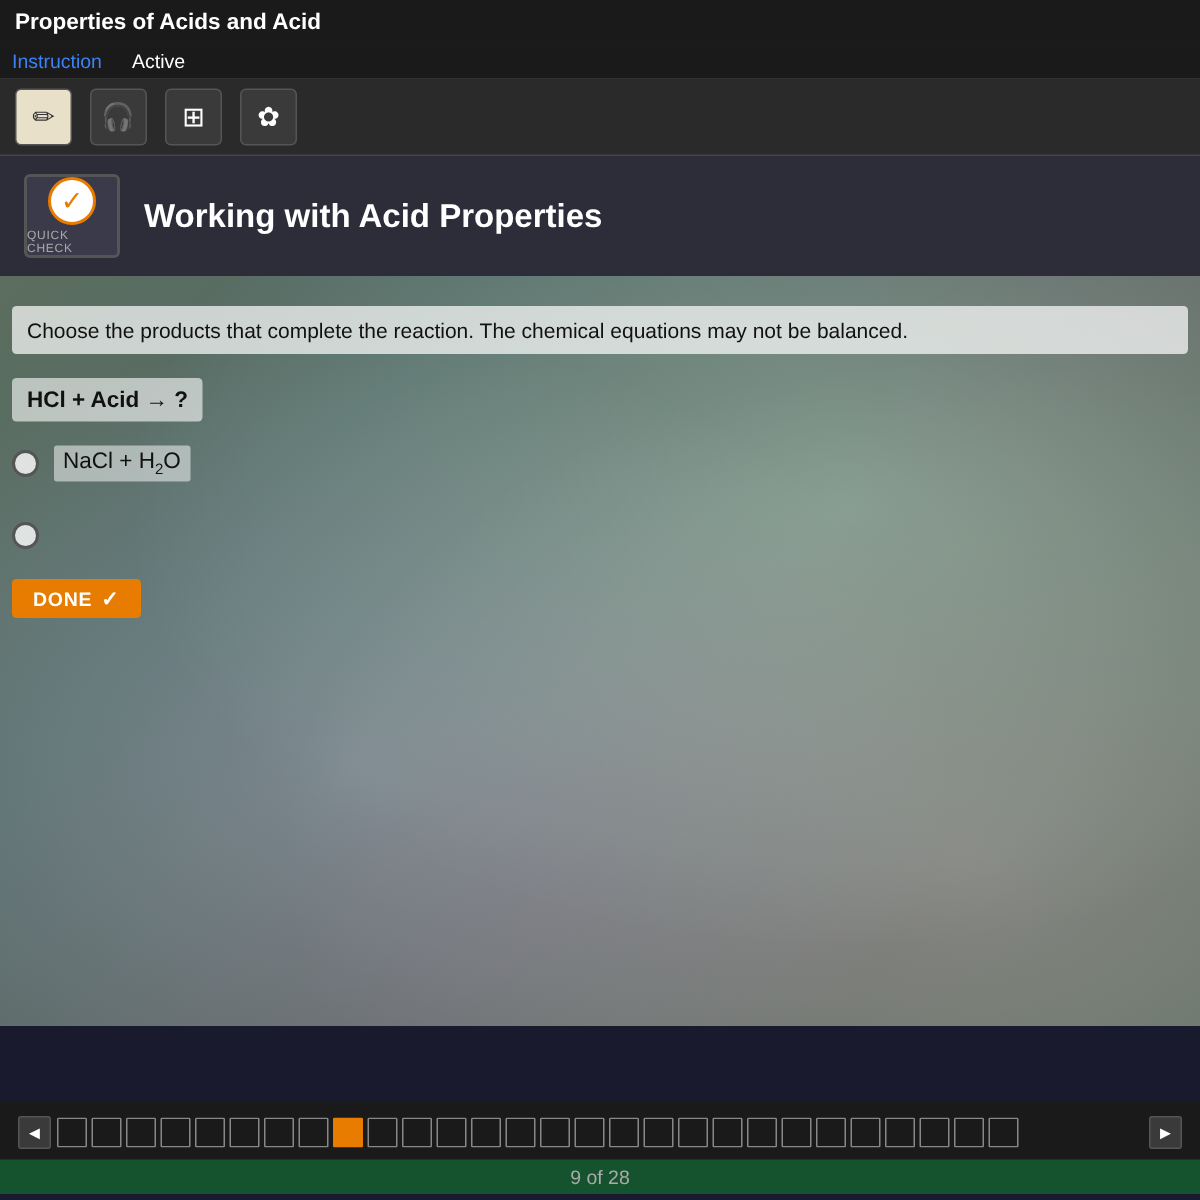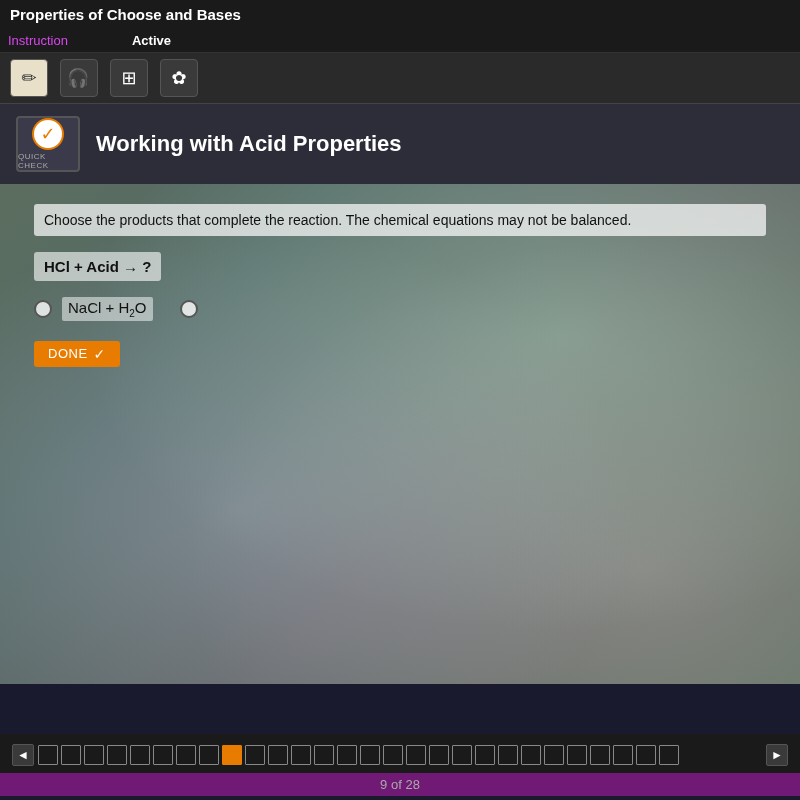--- a/index.html
+++ b/index.html
@@ -23,28 +23,27 @@
     
     .nav-bar {
       background: #1a1a1a;
       display: flex;
       align-items: center;
       padding: 4px 8px;
       gap: 20px;
       border-bottom: 1px solid #333;
     }
     .nav-bar .nav-item {
-      color: #d946ef;
+      color: #3b82f6;
       font-size: 13px;
       cursor: pointer;
     }
     .nav-bar .nav-item.active {
       color: #fff;
-      font-weight: bold;
-      margin-left: 44px;
+      font-weight: normal;
     }
 
     
     .toolbar {
       background: #2a2a2a;
       display: flex;
       align-items: center;
       padding: 6px 10px;
       gap: 12px;
       border-bottom: 1px solid #444;
@@ -133,21 +132,21 @@
       font-weight: normal;
     }
     .quick-check-title {
       color: #fff;
       font-size: 22px;
       font-weight: bold;
     }
 
     
     .question-area {
-      padding: 20px 34px;
+      padding: 20px 8px;
       position: relative;
       z-index: 1;
     }
     .question-text {
       color: #111;
       font-size: 14px;
       margin-bottom: 16px;
       background: rgba(255,255,255,0.7);
       padding: 8px 10px;
       border-radius: 3px;
@@ -158,21 +157,21 @@
       font-weight: bold;
       margin-bottom: 16px;
       background: rgba(255,255,255,0.6);
       padding: 6px 10px;
       border-radius: 3px;
       display: inline-block;
     }
     .options-list {
       list-style: none;
       display: flex;
-      flex-direction: row;
+      flex-direction: column;
       gap: 27px;
       margin-bottom: 20px;
     }
     .option-item {
       display: flex;
       align-items: center;
       gap: 10px;
       cursor: pointer;
     }
     .option-radio {
@@ -194,25 +193,25 @@
       font-size: 10px;
     }
 
     
     .done-btn {
       background: #e87c00;
       color: #fff;
       border: none;
       padding: 5px 14px;
       font-size: 13px;
-      font-weight: normal;
+      font-weight: bold;
       border-radius: 3px;
       cursor: pointer;
       display: flex;
-      align-items: flex-start;
+      align-items: flex-end;
       gap: 6px;
       letter-spacing: 0.5px;
     }
     .done-btn .done-check {
       font-size: 14px;
     }
 
     
     .bottom-nav {
       position: absolute;
@@ -262,21 +261,21 @@
       color: #aaa;
       font-size: 13px;
       text-align: center;
       padding: 4px 0;
     }
   </style>
 </head>
 <body>
 
 <div class="top-bar">
-  <span>Properties of Choose and Bases</span>
+  <span>Properties of Acids and Acid</span>
 </div>
 
 <div class="nav-bar">
   <span class="nav-item">Instruction</span>
   <span class="nav-item active">Active</span>
 </div>
 
 <div class="toolbar">
   <div class="toolbar-btn active-pencil">
     <span>✏</span>
@@ -356,15 +355,15 @@
       <div class="nav-square"></div>
       <div class="nav-square"></div>
       <div class="nav-square"></div>
       <div class="nav-square"></div>
       <div class="nav-square"></div>
     </div>
   <div class="nav-arrow">
     <span>►</span>
   </div>
 </div>
-<div class="page-indicator" style="background: #701a75; color: rgb(170, 170, 170); font-size: 13px; text-align: center; padding: 4px 0px; position: absolute; bottom: 4px; left: 0px; right: 0px; transform: translateY(0px);">
+<div class="page-indicator" style="background: #14532d; color: rgb(170, 170, 170); font-size: 13px; text-align: center; padding: 4px 0px; position: absolute; bottom: 4px; left: 0px; right: 0px; transform: translateY(0px);">
   <span>9 of 28</span>
 </div>
 
 </body></html>

